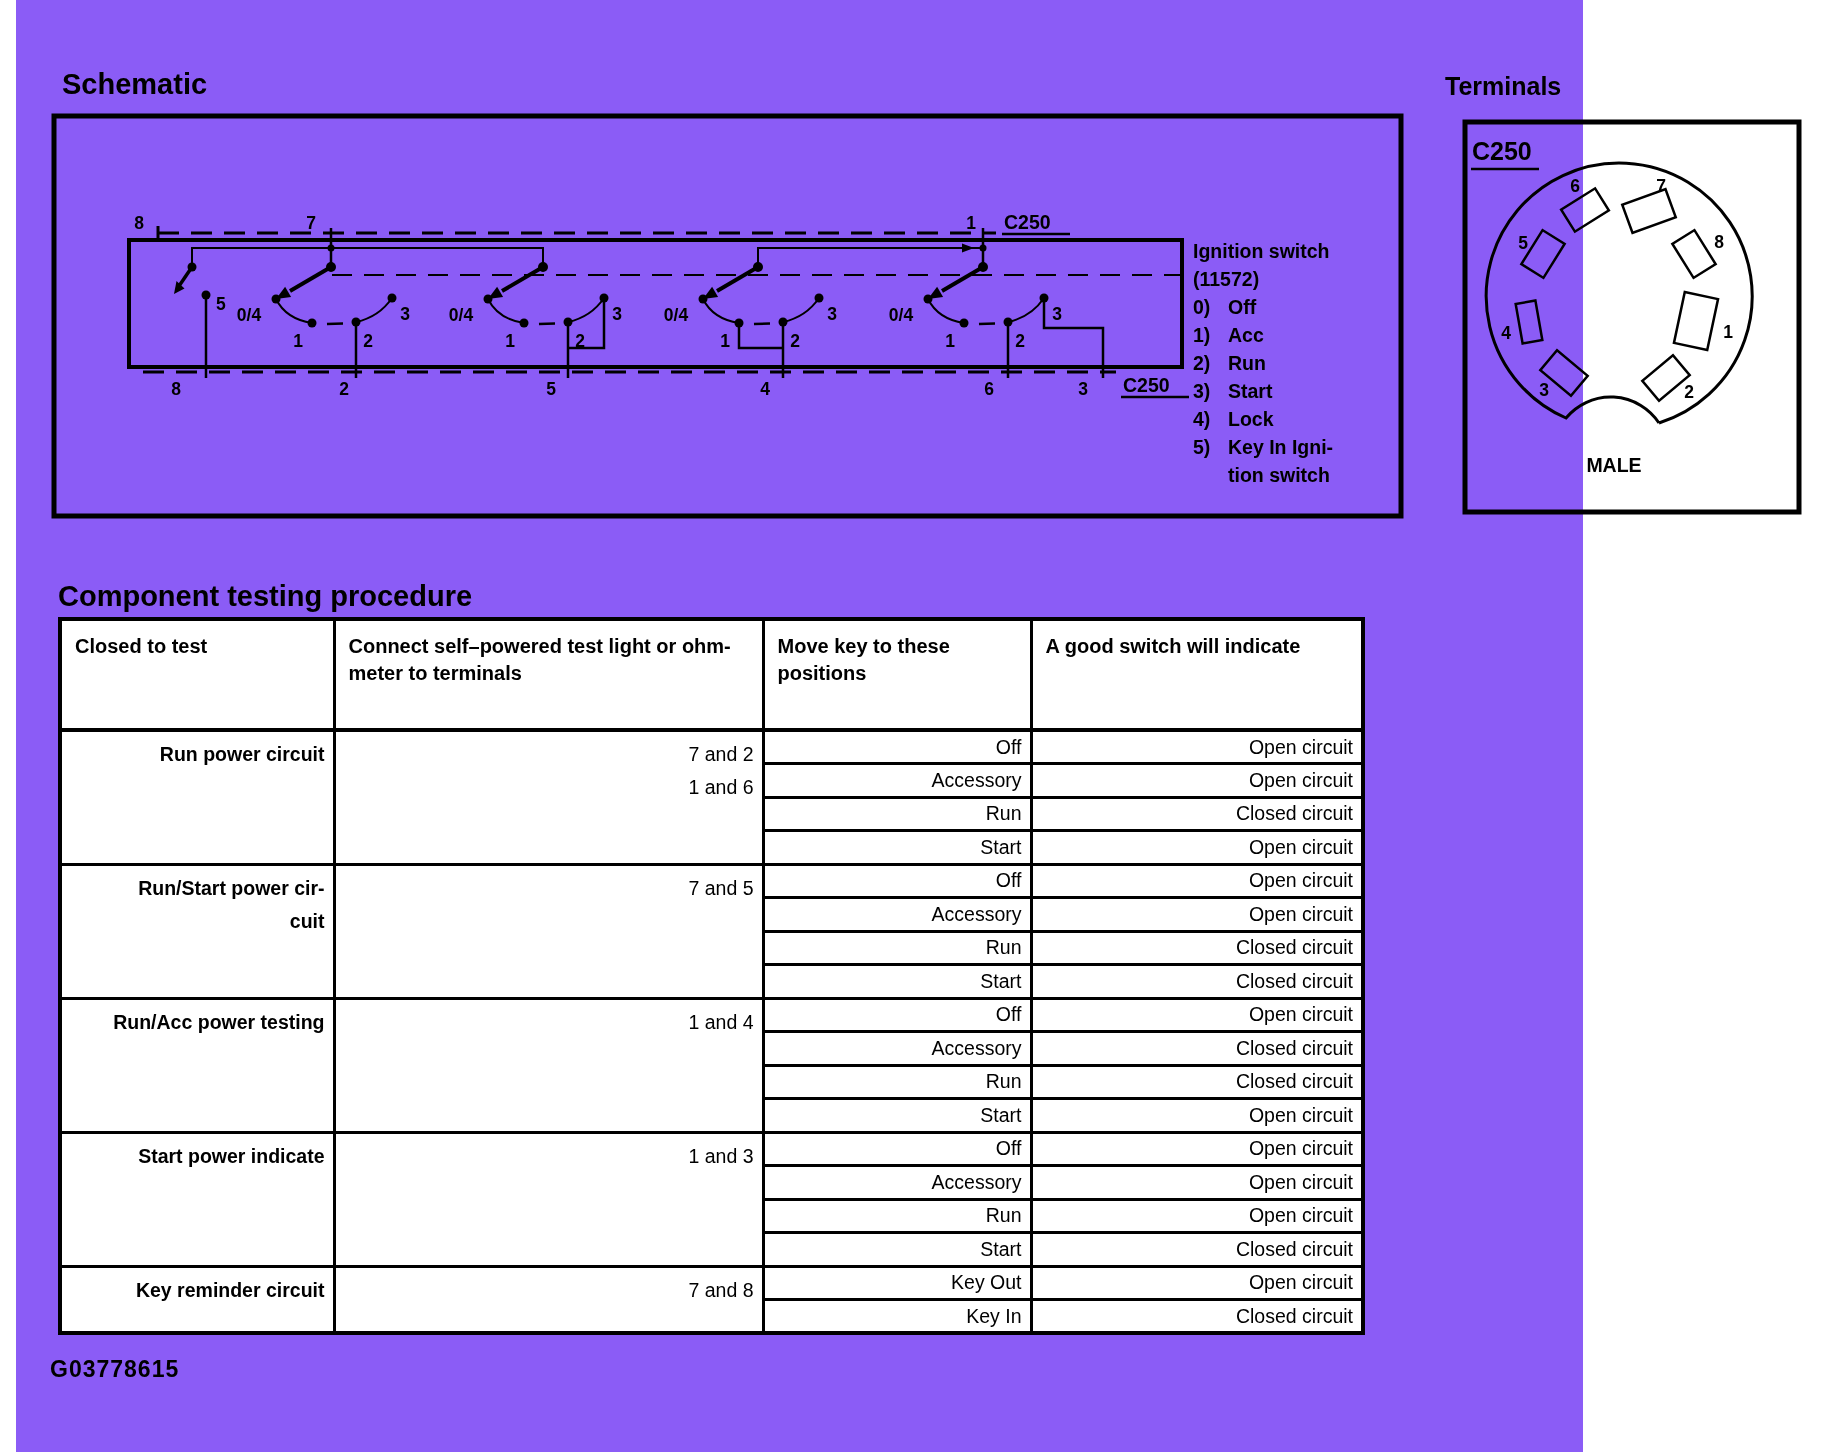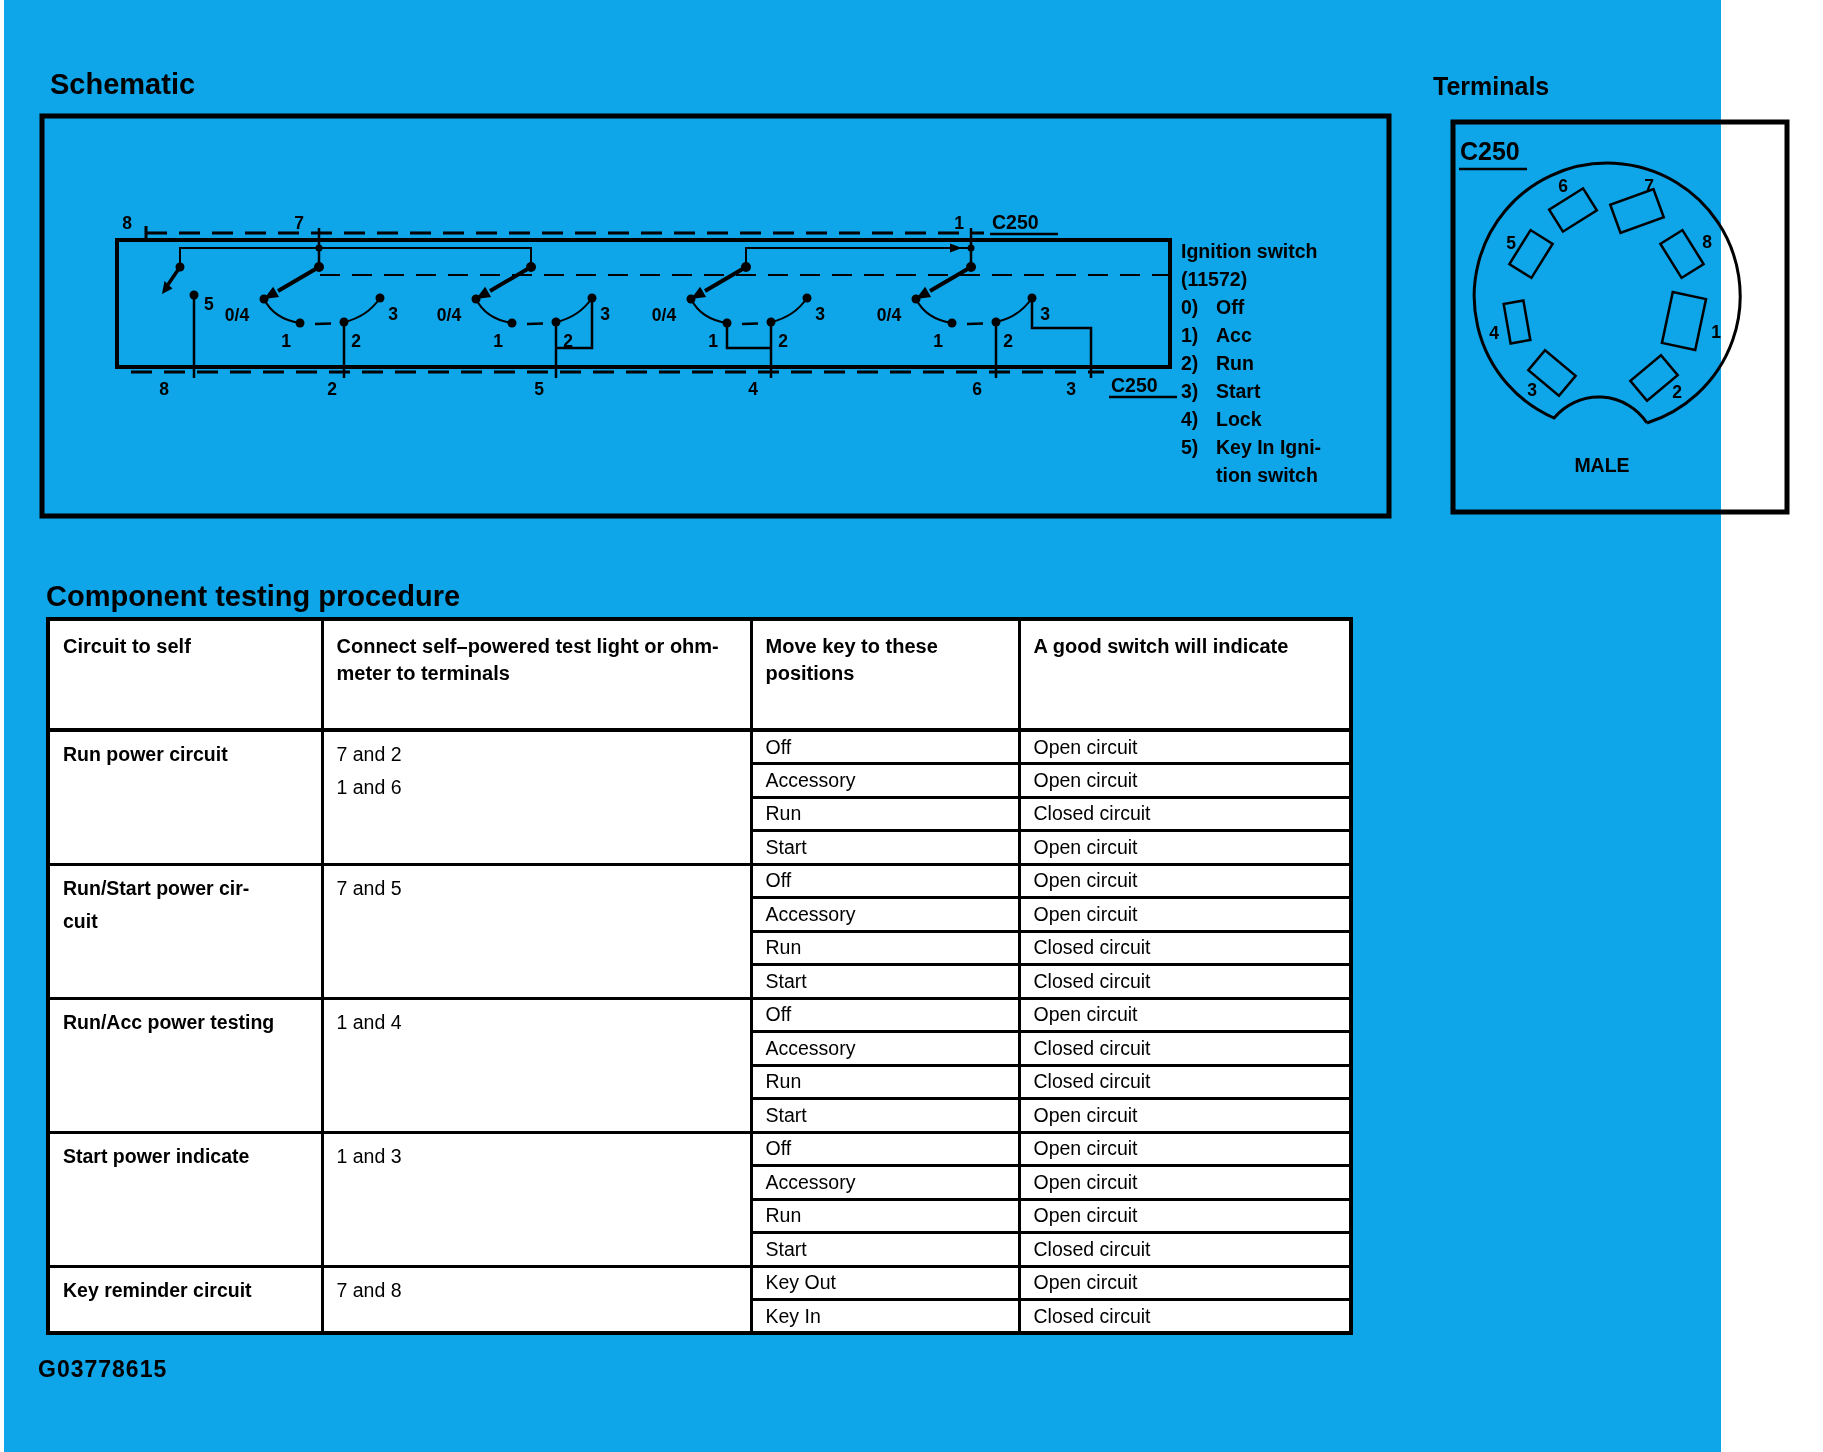--- a/index.html
+++ b/index.html
@@ -1,37 +1,37 @@
 <!DOCTYPE html>
 <html><head>
 <meta charset="utf-8">
 <style>
   * { margin:0; padding:0; box-sizing:border-box; }
   html,body { background:#fff; }
   body { width:1823px; height:1452px; position:relative; font-family:"Liberation Sans",sans-serif; color:#000; }
-  .page { position:absolute; left:4px; top:0; width:1717px; height:1452px; background:#0ea5e9; }
+  .page { position:absolute; left:16px; top:0; width:1567px; height:1452px; background:#8b5cf6; }
   .sec-title { position:absolute; font-weight:bold; white-space:nowrap; }
   #title-schematic { left:46px; top:68px; font-size:29px; }
   #title-terminals { left:1429px; top:72px; font-size:25px; }
   #title-testing { left:42px; top:580px; font-size:29px; }
   #figure-code { position:absolute; left:34px; top:1356px; font-size:23px; font-weight:bold; letter-spacing:1px; }
 
   svg text { font-family:"Liberation Sans",sans-serif; fill:#000; font-weight:bold; }
   .t17 { font-size:17.5px; }
   .t19 { font-size:19.5px; }
   .t24 { font-size:25px; }
   .mid { text-anchor:middle; }
 
   
   table.test { position:absolute; left:42px; top:617px; width:1303px; border-collapse:collapse; table-layout:fixed; background:#fff; }
   table.test { border:4px solid #000; }
   table.test th { border:3px solid #000; border-bottom:4px solid #000; vertical-align:top; text-align:left;
                   padding:12px 10px 0 13px; font-size:20px; font-weight:bold; line-height:27px; height:111px; }
   table.test td { border:3px solid #000; border-top-width:2px; font-size:19.5px; font-weight:normal;
-                  padding:2px 8px 2px 13px; vertical-align:middle; overflow:hidden; }
+                  padding:2px 8px 2px 13px; vertical-align:middle; overflow:hidden;text-align:right; }
   table.test tr.sub { height:33.5px; }
   table.test td.g { border-top-width:3px; }
   table.test td.cell-circuit { font-weight:bold; vertical-align:top; padding-top:6px; line-height:33px; }
   table.test td.cell-terminals { vertical-align:top; padding-top:6px; line-height:33px; }
 </style>
 </head>
 <body>
 
 <div class="page">
 
@@ -211,21 +211,21 @@
   <table class="test">
     <colgroup>
         <col style="width:274px">
         <col style="width:429px">
         <col style="width:268px">
         <col style="width:332px">
       </colgroup>
     <thead>
       <tr>
         <th>
-            <div>Circuit to self</div>
+            <div>Closed to test</div>
           </th>
         <th>
             <div>Connect self–powered test light or ohm-</div>
             <div>meter to terminals</div>
           </th>
         <th>
             <div>Move key to these</div>
             <div>positions</div>
           </th>
         <th>

